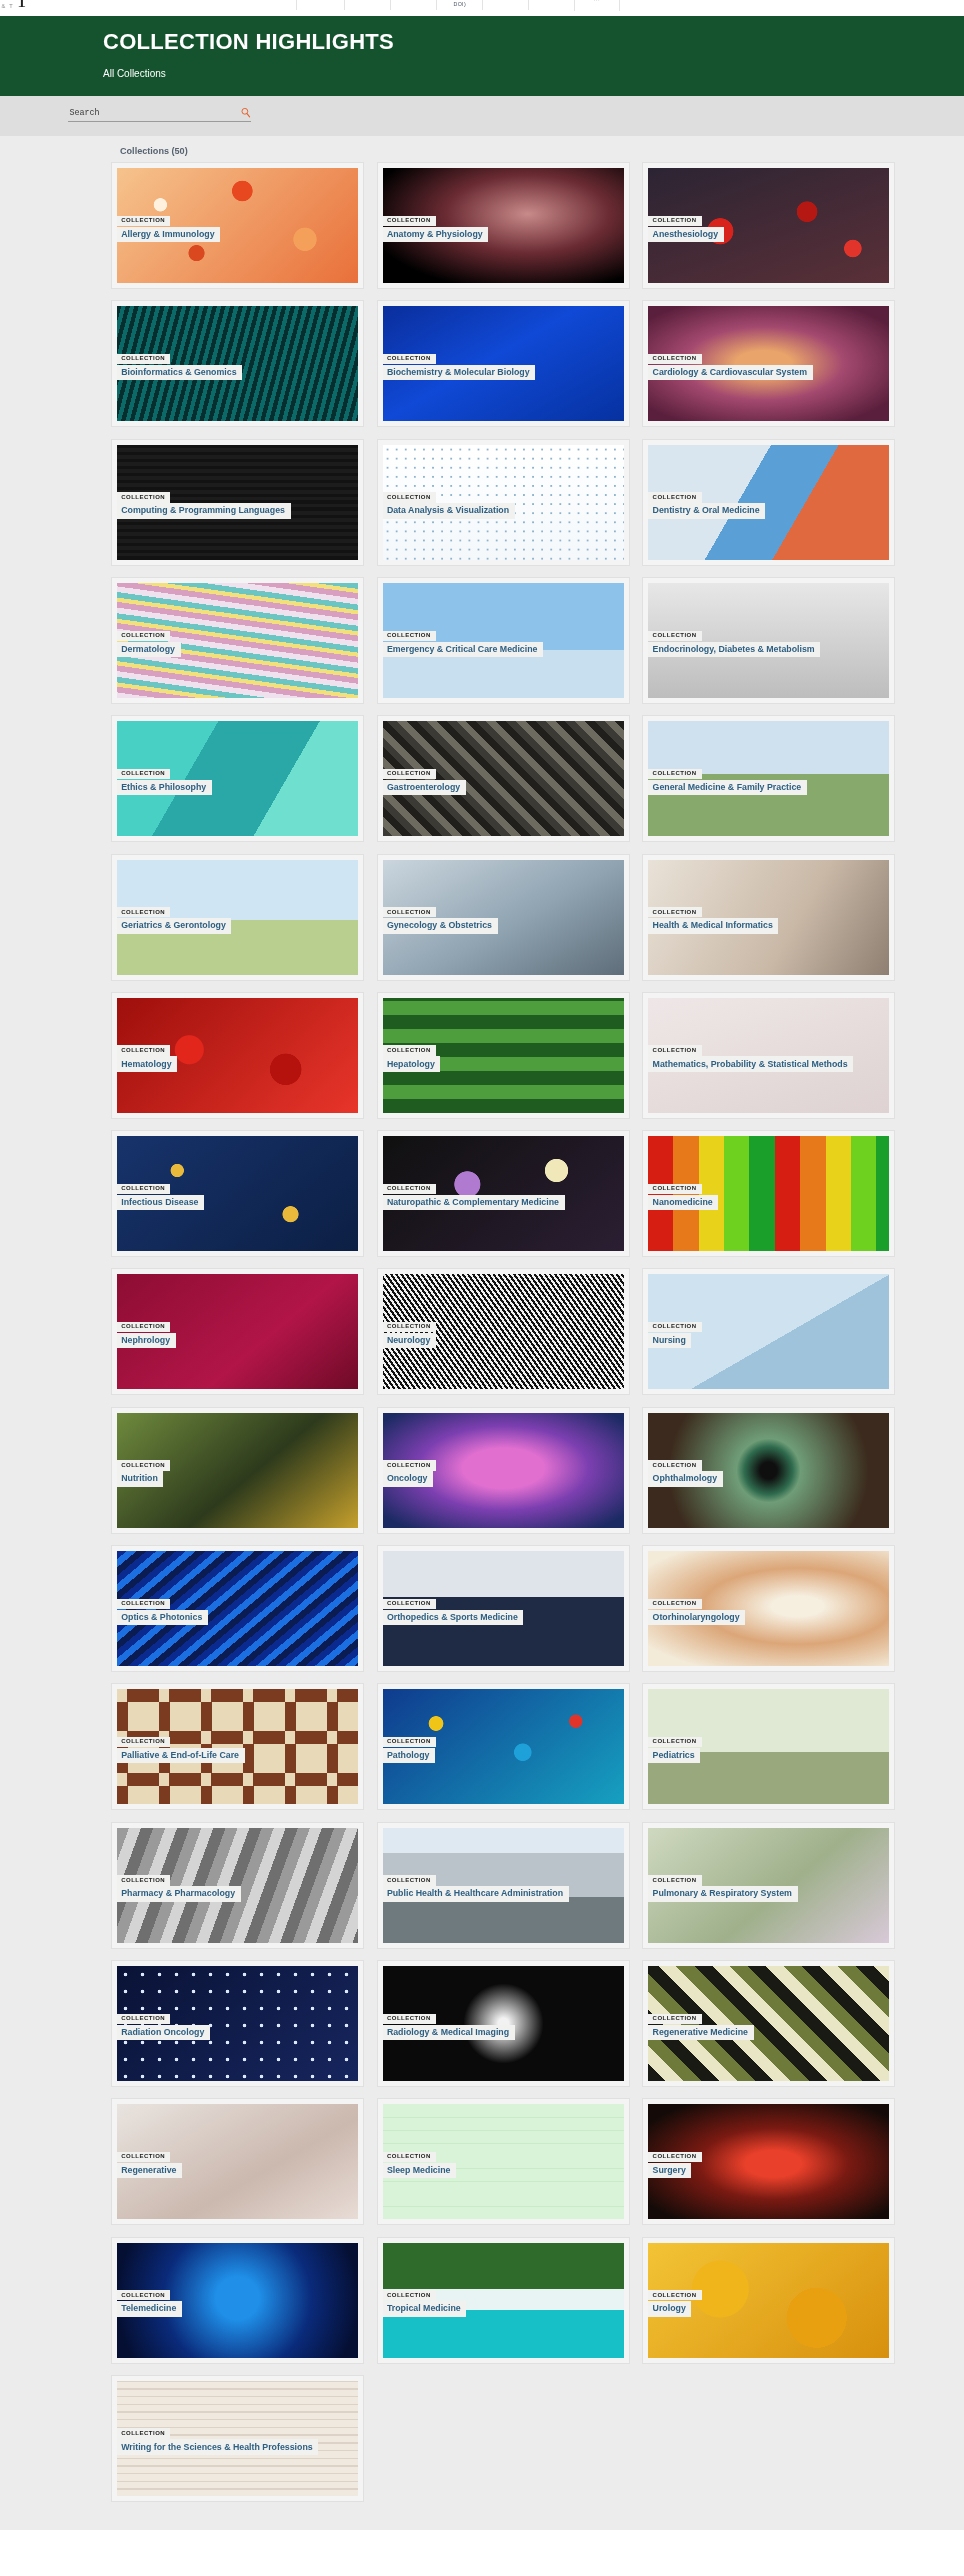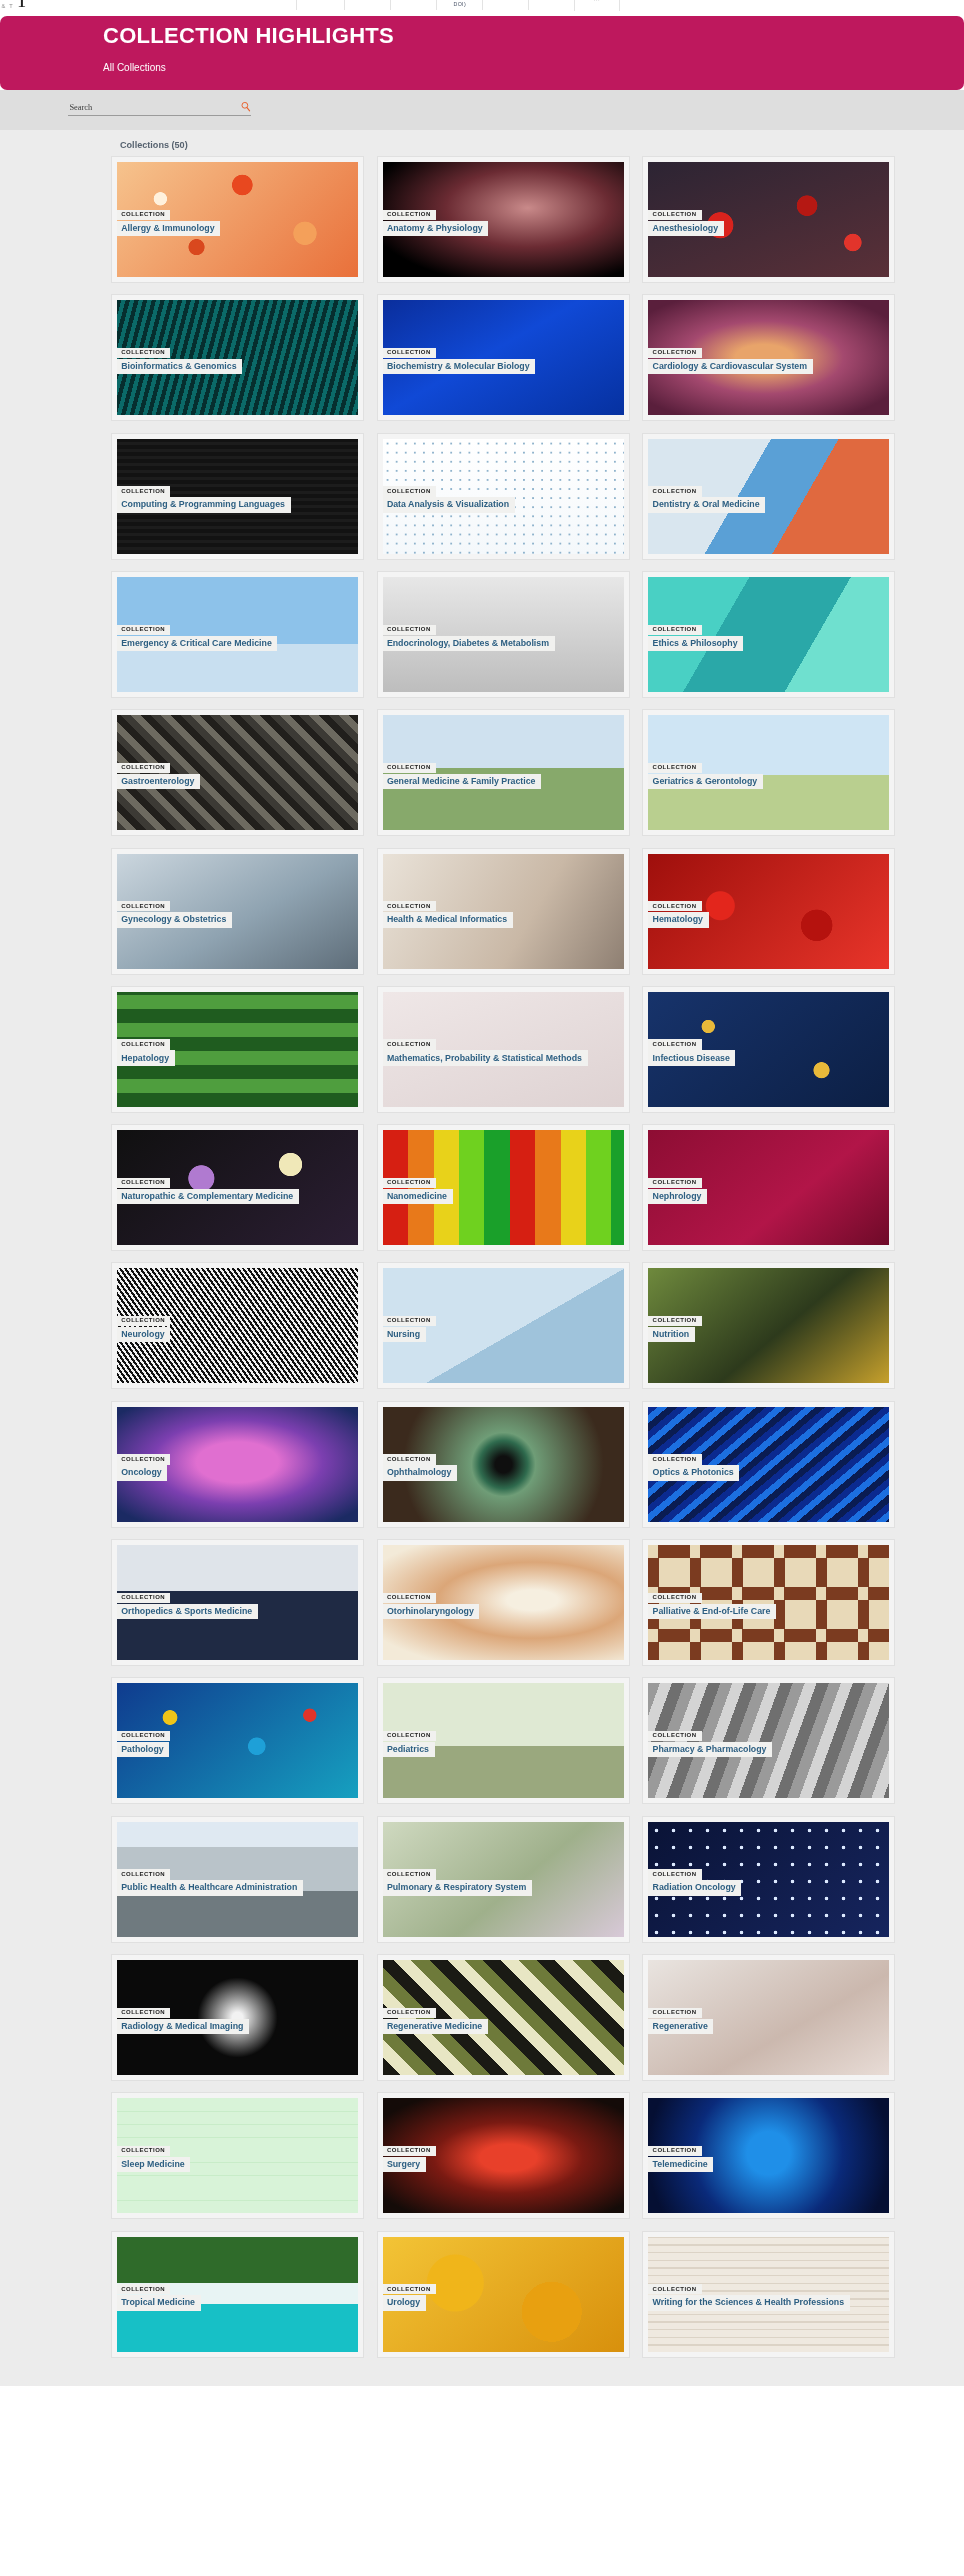--- a/index.html
+++ b/index.html
@@ -62,23 +62,22 @@
     position: relative;
     top: -5.6px;
     text-transform: uppercase;
   }
   .navitem:last-child { border-right: 0.7px solid #e3e3e3; }
   .navitem .nav-l2 { display: block; }
   .navitem.dots { color: #b9b9b9; letter-spacing: 1.4px; font-size: 6.3px; top: -4.2px;}
 
   
   .banner {
-    background: #be185d;
-    padding: 8px 0 17px 0;
-    border-radius: 7px;
+    background: #14532d;
+    padding: 14px 0 17px 0;
   }
   .banner-inner { width: 860px; margin: 0 auto; padding-left: 51px; }
   .banner-title {
     color: #ffffff;
     font-size: 22px;
     font-weight: bold;
     letter-spacing: 0.3px;
     line-height: 1.05;
     margin: 0 0 15.5px 0;
     font-family: "Liberation Sans", sans-serif;
@@ -103,21 +102,21 @@
     border-bottom: 0.7px solid #9b9b9b;
     padding-bottom: 2.1px;
   }
   .searchbar input {
     flex: 1;
     border: none;
     outline: none;
     background: transparent;
     font-size: 8.4px;
     color: #2b2b2b;
-    font-family: Liberation Serif, serif;
+    font-family: Liberation Mono, monospace;
     padding: 0 0 0.7px 1.4px;
   }
   .searchbar input::placeholder { color: #3a3a3a; opacity: 1; }
   .search-icon { width: 11.3px; height: 11.3px; display: block; cursor: pointer; }
 
   
   .results {
     background: #ececec;
     padding: 10px 0 28px 0;
   }
@@ -298,20 +297,29 @@
         <div class="card-thumb">
           <div class="thumb-art" style="background: linear-gradient(120deg, rgb(217, 230, 239) 0px, rgb(217, 230, 239) 40%, rgb(90, 160, 214) 40%, rgb(90, 160, 214) 62%, rgb(224, 105, 63) 62%, rgb(224, 105, 63) 100%); background-blend-mode: normal;"></div>
           <div class="card-overlay">
             <div><span class="badge">COLLECTION</span></div>
             <div><span class="card-title">Dentistry &amp; Oral Medicine</span></div>
           </div>
         </div>
       </div>
       <div class="card">
         <div class="card-thumb">
+          <div class="thumb-art" style="background: repeating-linear-gradient(8deg, rgb(239, 226, 238) 0px, rgb(239, 226, 238) 5.6px, rgb(216, 159, 192) 5.6px, rgb(216, 159, 192) 11.3px, rgb(242, 224, 124) 11.3px, rgb(242, 224, 124) 15.5px, rgb(107, 197, 194) 15.5px, rgb(107, 197, 194) 21px); background-blend-mode: normal;"></div>
+          <div class="card-overlay">
+            <div><span class="badge">COLLECTION</span></div>
+            <div><span class="card-title">Dermatology</span></div>
+          </div>
+        </div>
+      </div>
+      <div class="card">
+        <div class="card-thumb">
           <div class="thumb-art" style="background: linear-gradient(rgb(141, 194, 234) 0px, rgb(141, 194, 234) 58%, rgb(200, 223, 240) 58%, rgb(200, 223, 240) 100%), linear-gradient(rgb(159, 203, 238), rgb(159, 203, 238)); background-blend-mode: normal;"></div>
           <div class="card-overlay">
             <div><span class="badge">COLLECTION</span></div>
             <div><span class="card-title">Emergency &amp; Critical Care Medicine</span></div>
           </div>
         </div>
       </div>
       <div class="card">
         <div class="card-thumb">
           <div class="thumb-art" style="background: linear-gradient(rgb(231, 231, 231), rgb(189, 189, 189)), radial-gradient(circle at 50% 62%, rgb(58, 58, 58) 7px, transparent 7.7px); background-blend-mode: normal;"></div>

